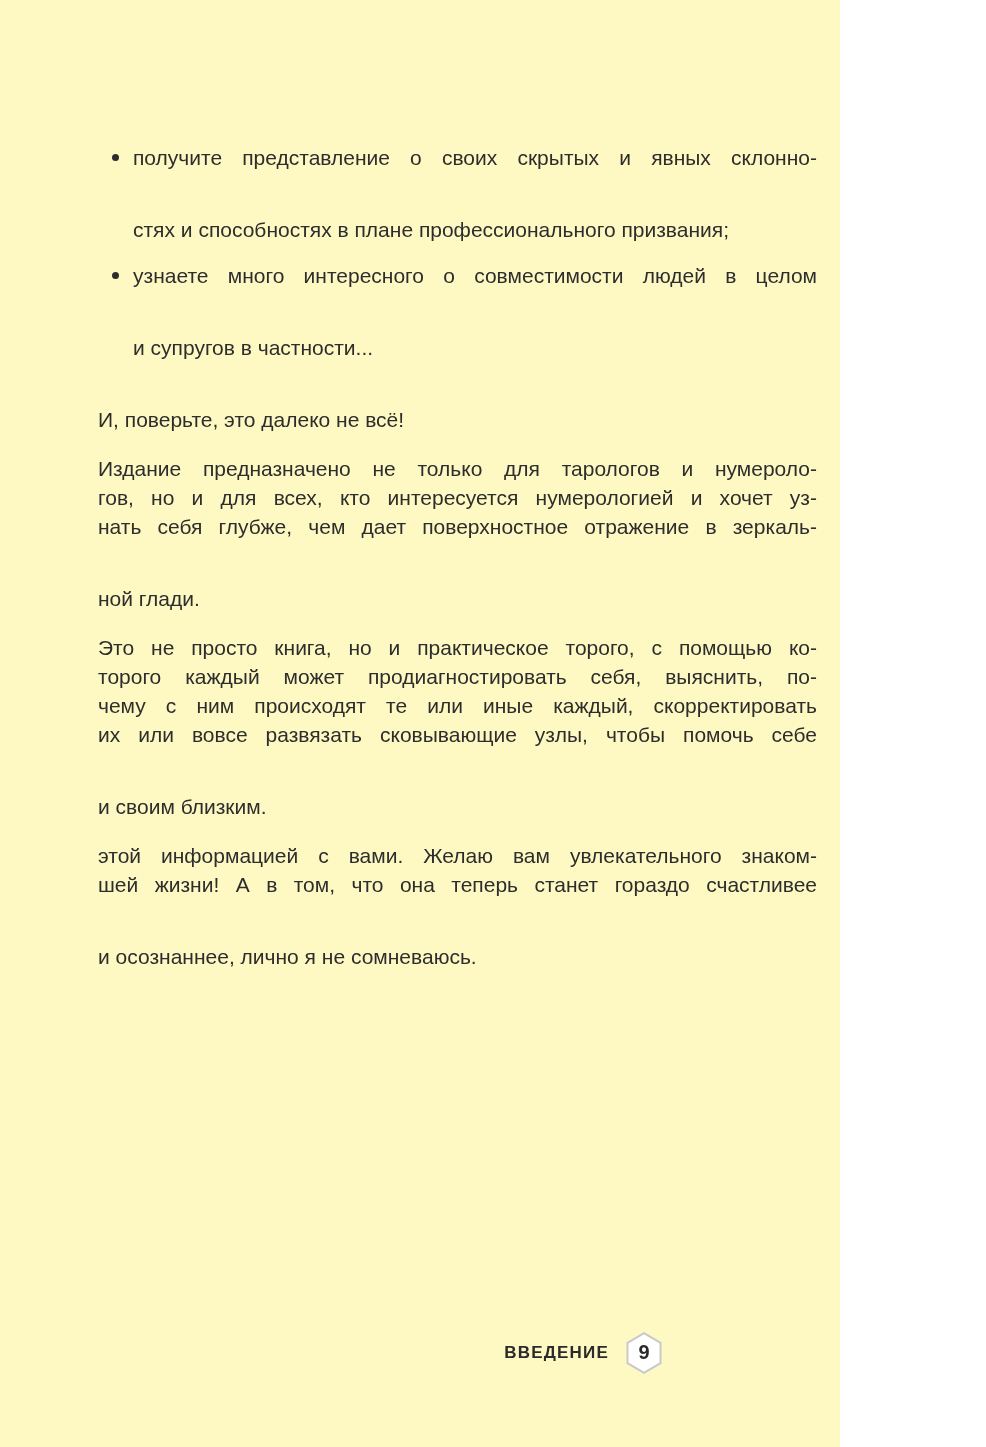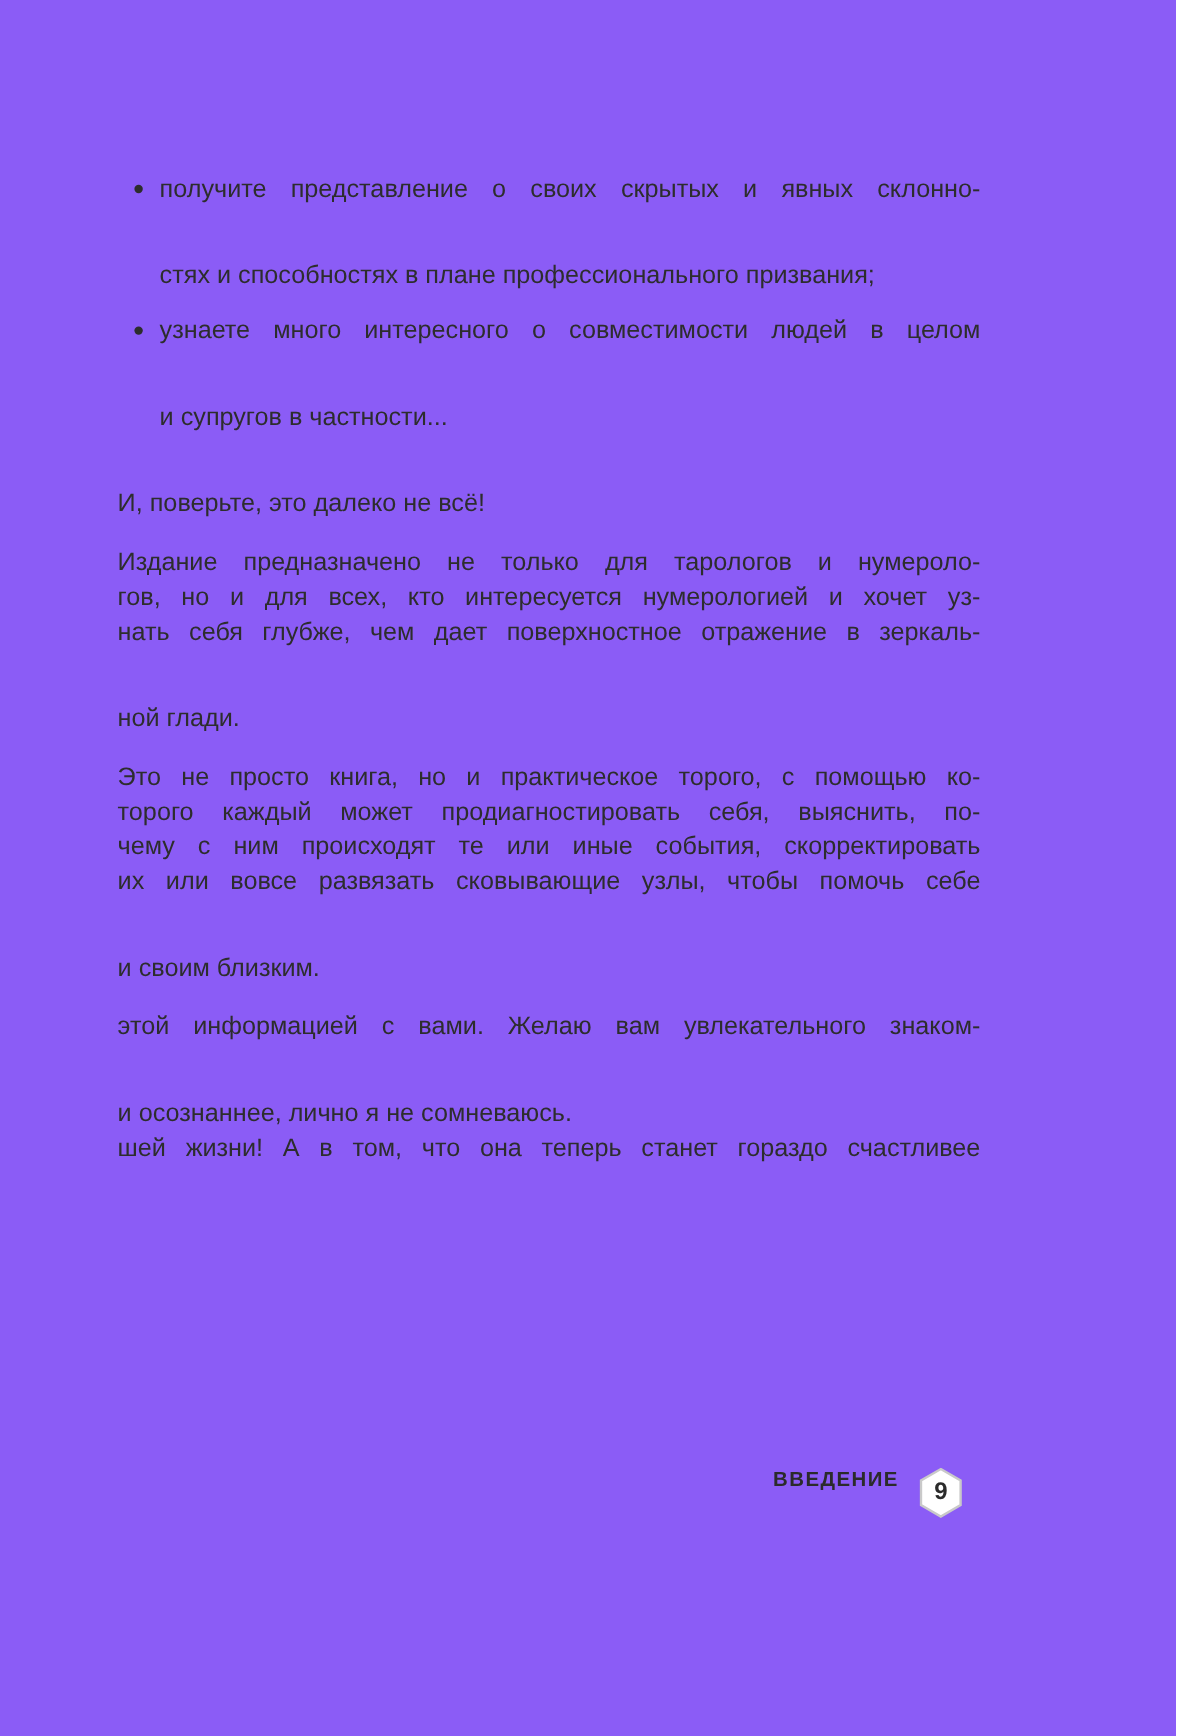--- a/index.html
+++ b/index.html
@@ -2,23 +2,23 @@
 <html lang="ru"><head>
 <meta charset="utf-8">
 <style>
   html, body {
     margin: 0;
     padding: 0;
     background: #ffffff;
   }
   .page {
     position: relative;
-    width: 980px;
+    width: 840px;
     height: 1447px;
-    background: #8b5cf6;
+    background: #fef9c3;
     overflow: hidden;
     font-family: "Liberation Sans", sans-serif;
     color: #2d2d2d;
   }
 
   
   .text-block {
     position: absolute;
     left: 98px;
     top: 143px;
@@ -53,25 +53,25 @@
     margin-left: 14px;
   }
 
   .paragraph {
     margin-bottom: 20px;
   }
 
   
   .footer {
     position: absolute;
-    top: 1223px;
+    top: 1332px;
     right: 178px;
     height: 42px;
     display: flex;
-    align-items: flex-start;
+    align-items: center;
   }
   .footer-label {
     font-size: 17px;
     font-weight: 700;
     letter-spacing: 1.2px;
     color: #2b2b2b;
     margin-right: 17px;
   }
   .pagenum-hex {
     position: relative;
@@ -124,28 +124,28 @@
       </div>
       <div class="paragraph">
         <div class="line">Издание предназначено не только для тарологов и нумероло-</div>
         <div class="line">гов, но и для всех, кто интересуется нумерологией и хочет уз-</div>
         <div class="line">нать себя глубже, чем дает поверхностное отражение в зеркаль-</div>
         <div class="line last">ной глади.</div>
       </div>
       <div class="paragraph">
         <div class="line">Это не просто книга, но и практическое торого, с помощью ко-</div>
         <div class="line">торого каждый может продиагностировать себя, выяснить, по-</div>
-        <div class="line">чему с ним происходят те или иные события, скорректировать</div>
+        <div class="line">чему с ним происходят те или иные каждый, скорректировать</div>
         <div class="line">их или вовсе развязать сковывающие узлы, чтобы помочь себе</div>
         <div class="line last">и своим близким.</div>
       </div>
       <div class="paragraph">
         <div class="line">этой информацией с вами. Желаю вам увлекательного знаком-</div>
+        <div class="line">шей жизни! А в том, что она теперь станет гораздо счастливее</div>
         <div class="line last">и осознаннее, лично я не сомневаюсь.</div>
-        <div class="line">шей жизни! А в том, что она теперь станет гораздо счастливее</div>
       </div>
     </div>
 
   <div class="footer">
     <span class="footer-label">ВВЕДЕНИЕ</span>
     <div class="pagenum-hex">
       <svg viewBox="0 0 36 42">
         <polygon points="18,1.2 34.5,10.8 34.5,31.2 18,40.8 1.5,31.2 1.5,10.8" fill="#ffffff" stroke="#c9c9c9" stroke-width="2" stroke-linejoin="miter"></polygon>
       </svg>
       <span class="pagenum">9</span>

